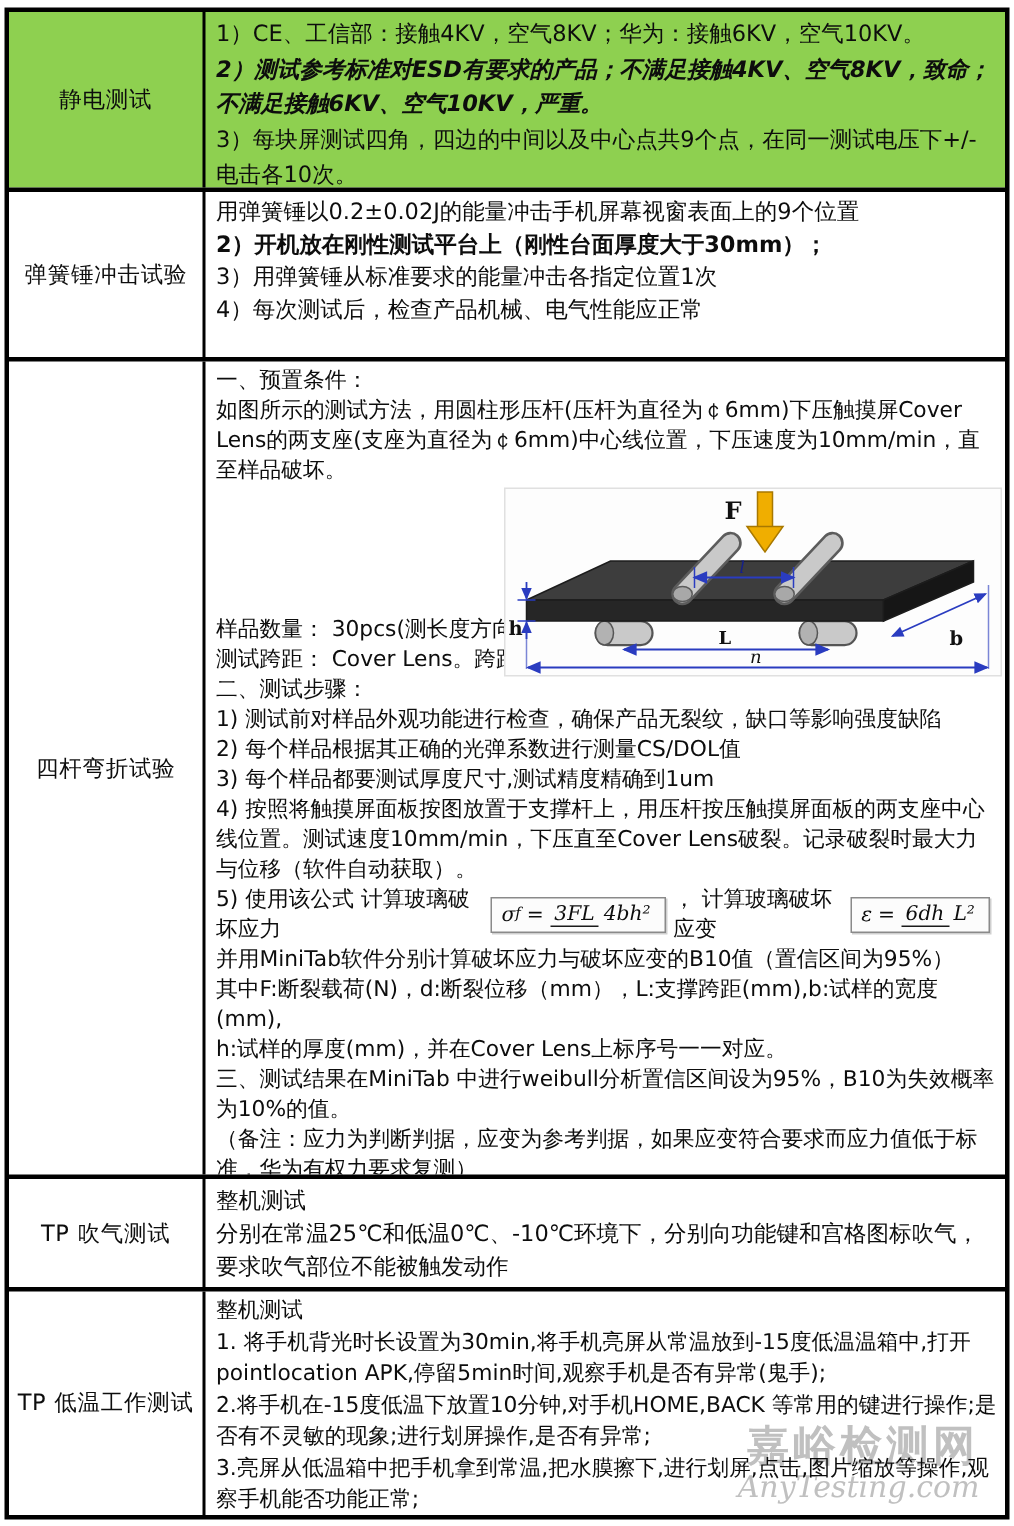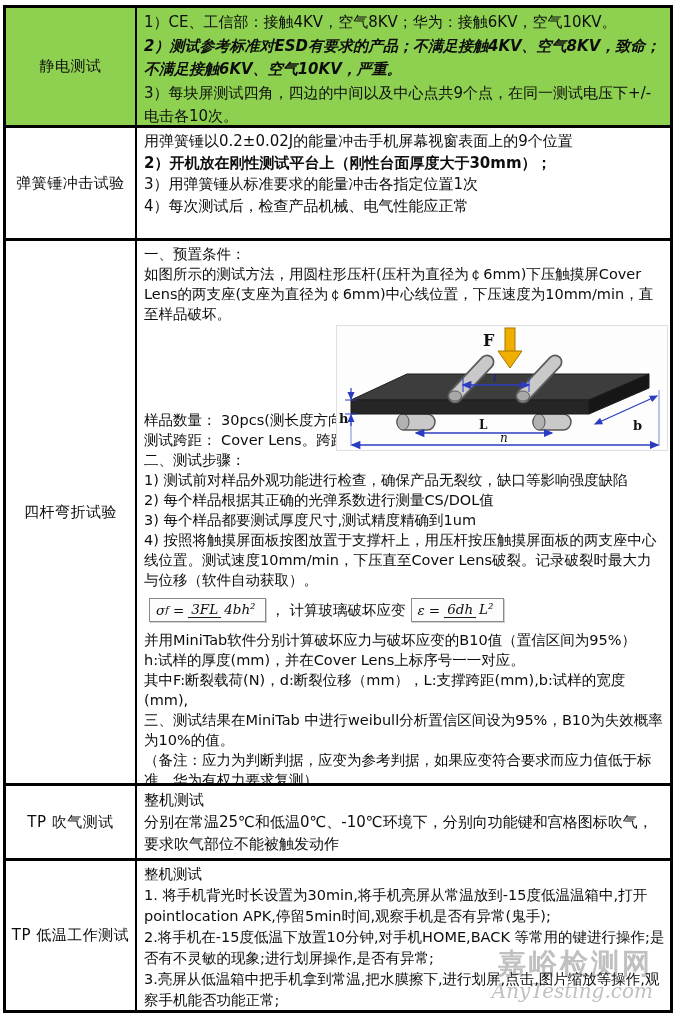--- a/index.html
+++ b/index.html
@@ -168,20 +168,21 @@
       <div class="line">如图所示的测试方法，用圆柱形压杆(压杆为直径为￠6mm)下压触摸屏Cover Lens的两支座(支座为直径为￠6mm)中心线位置，下压速度为10mm/min，直至样品破坏。</div>
       <div class="pre-fig-gap"></div>
       <div class="line">样品数量： 30pcs(测长度方向)</div>
       <div class="line">测试跨距： Cover Lens。跨距： 上跨距:20mm，下跨距： 40mm</div>
       <div class="line">二、测试步骤：</div>
       <div class="line">1) 测试前对样品外观功能进行检查，确保产品无裂纹，缺口等影响强度缺陷</div>
       <div class="line">2) 每个样品根据其正确的光弹系数进行测量CS/DOL值</div>
       <div class="line">3) 每个样品都要测试厚度尺寸,测试精度精确到1um</div>
       <div class="line">4) 按照将触摸屏面板按图放置于支撑杆上，用压杆按压触摸屏面板的两支座中心线位置。测试速度10mm/min，下压直至Cover Lens破裂。记录破裂时最大力与位移（软件自动获取）。</div>
       <div class="formula-line">
+        <span class="line">5) 使用该公式 计算玻璃破坏应力</span>
         <span class="formula-box">
           <span>σ</span>
             <sub>f</sub>
           <span class="feq">=</span>
           <span class="frac">
               <span class="num">3FL</span>
               <span class="den">4bh²</span>
             </span>
         </span>
         <span class="line">，  计算玻璃破坏应变</span>
@@ -189,22 +190,22 @@
           <span>ε</span>
             <sub></sub>
           <span class="feq">=</span>
           <span class="frac">
               <span class="num">6dh</span>
               <span class="den">L²</span>
             </span>
         </span>
       </div>
       <div class="line">并用MiniTab软件分别计算破坏应力与破坏应变的B10值（置信区间为95%）</div>
+      <div class="line">其中F:断裂载荷(N)，d:断裂位移（mm），L:支撑跨距(mm),b:试样的宽度(mm),</div>
       <div class="line">h:试样的厚度(mm)，并在Cover Lens上标序号一一对应。</div>
-      <div class="line">其中F:断裂载荷(N)，d:断裂位移（mm），L:支撑跨距(mm),b:试样的宽度(mm),</div>
       <div class="line">三、测试结果在MiniTab 中进行weibull分析置信区间设为95%，B10为失效概率为10%的值。</div>
       <div class="line">（备注：应力为判断判据，应变为参考判据，如果应变符合要求而应力值低于标准，华为有权力要求复测）</div>
     </div>
   </div>
 
   <div class="row row-blow">
     <div class="label-cell">TP 吹气测试</div>
     <div class="content-cell">
       <div class="line">整机测试</div>
       <div class="line">分别在常温25℃和低温0℃、-10℃环境下，分别向功能键和宫格图标吹气，要求吹气部位不能被触发动作</div>

